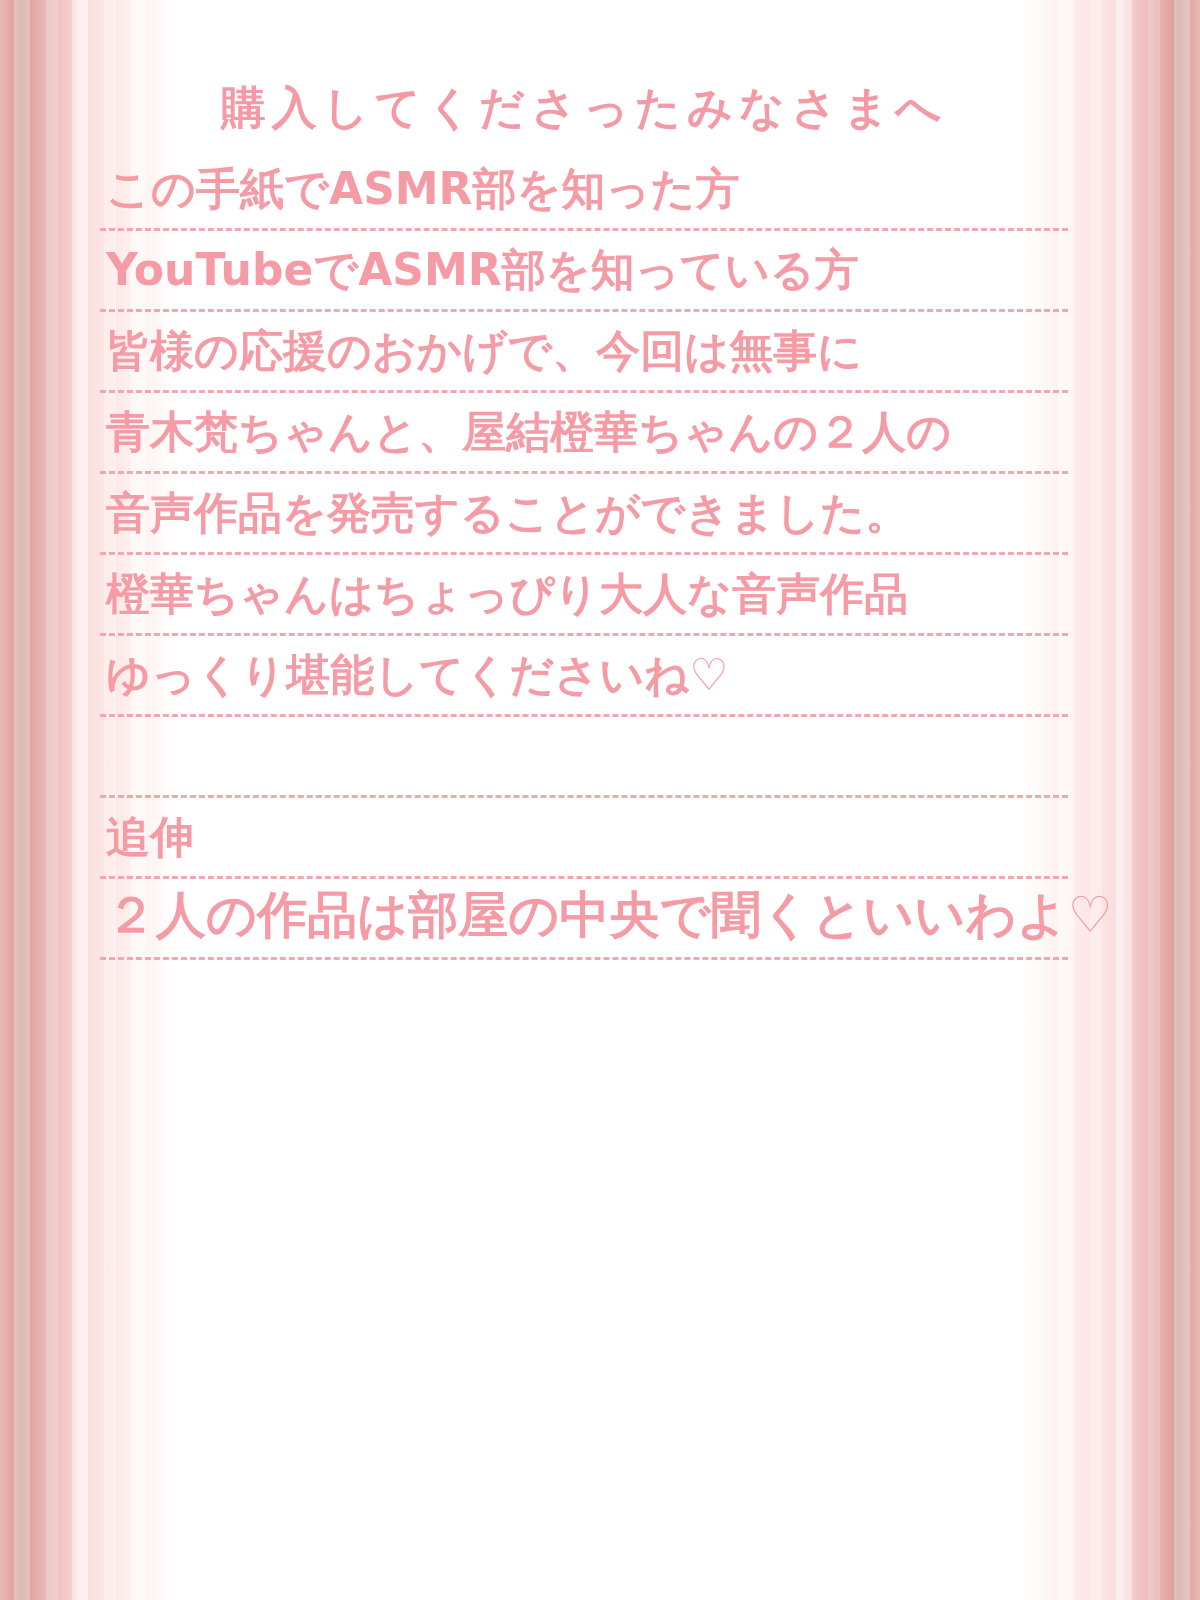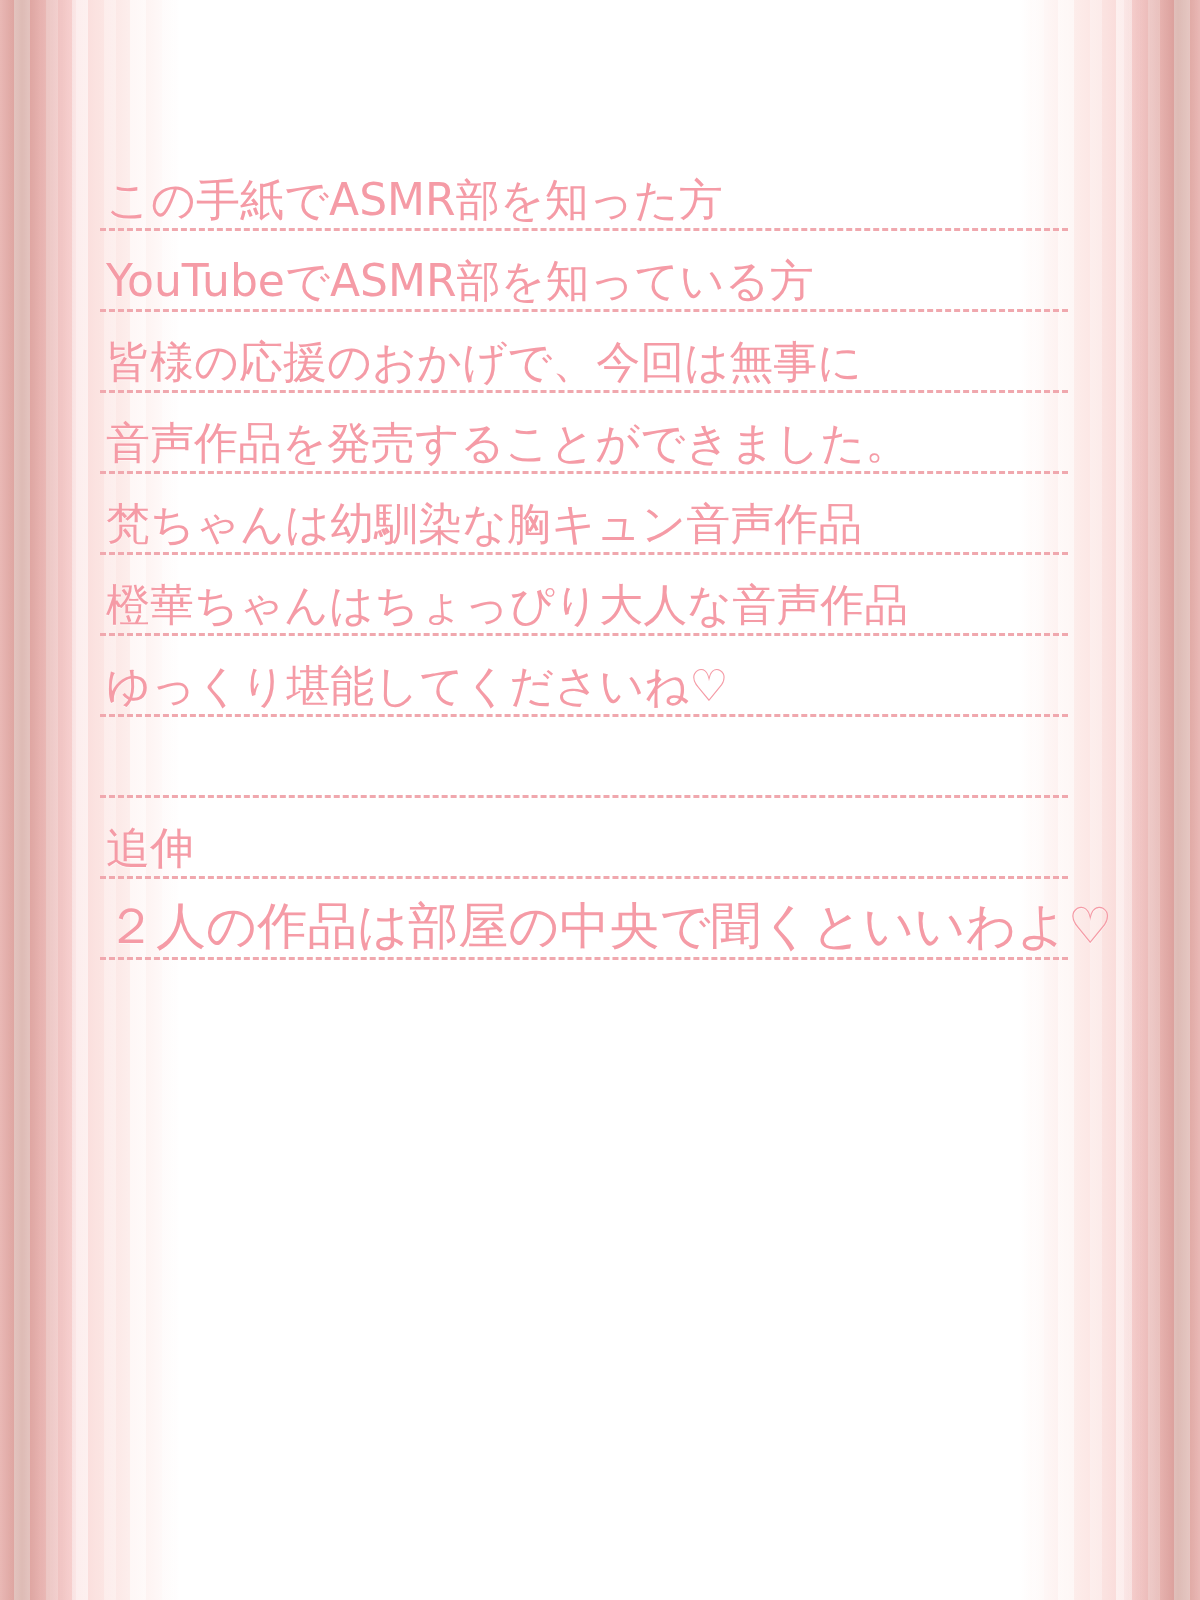--- a/index.html
+++ b/index.html
@@ -110,27 +110,27 @@
 
   .line {
     position: relative;
     height: 81px;
     border-bottom: 3px dashed #f0a8ae;
     box-sizing: border-box;
   }
   .line .text {
     position: absolute;
     left: 6px;
-    bottom: 6px;
+    bottom: 17px;
     white-space: nowrap;
     font-size: 44px;
     line-height: 1;
     color: #f59ba6;
     font-family: "DejaVu Sans", "Liberation Sans", sans-serif;
-    font-weight: 400;
+    font-weight: 700;
     text-shadow: 0 1px 0 rgba(255,255,255,.5);
   }
   .line.indent .text {
     left: 330px;
   }
   .line.blank .text {
     content: "";
   }
   .line .text.small {
     font-size: 50px;
@@ -138,36 +138,37 @@
 </style>
 </head>
 <body>
 
 <div class="page">
   <div class="edge left"></div>
   <div class="edge right"></div>
 
   <div class="paper">
 
+    <div class="letter-title">購入してくださったみなさまへ</div>
 
     <div class="lines">
       <div class="line">
         <span class="text">この手紙でASMR部を知った方</span>
       </div>
       <div class="line">
         <span class="text">YouTubeでASMR部を知っている方</span>
       </div>
       <div class="line">
         <span class="text">皆様の応援のおかげで、今回は無事に</span>
       </div>
       <div class="line">
-        <span class="text">音声作品を発売することができました。</span>
+        <span class="text">青木梵ちゃんと、屋結橙華ちゃんの２人の</span>
       </div>
       <div class="line">
-        <span class="text">梵ちゃんは幼馴染な胸キュン音声作品</span>
+        <span class="text">音声作品を発売することができました。</span>
       </div>
       <div class="line">
         <span class="text">橙華ちゃんはちょっぴり大人な音声作品</span>
       </div>
       <div class="line">
         <span class="text">ゆっくり堪能してくださいね♡</span>
       </div>
       <div class="line blank">
         <span class="text"></span>
       </div>

